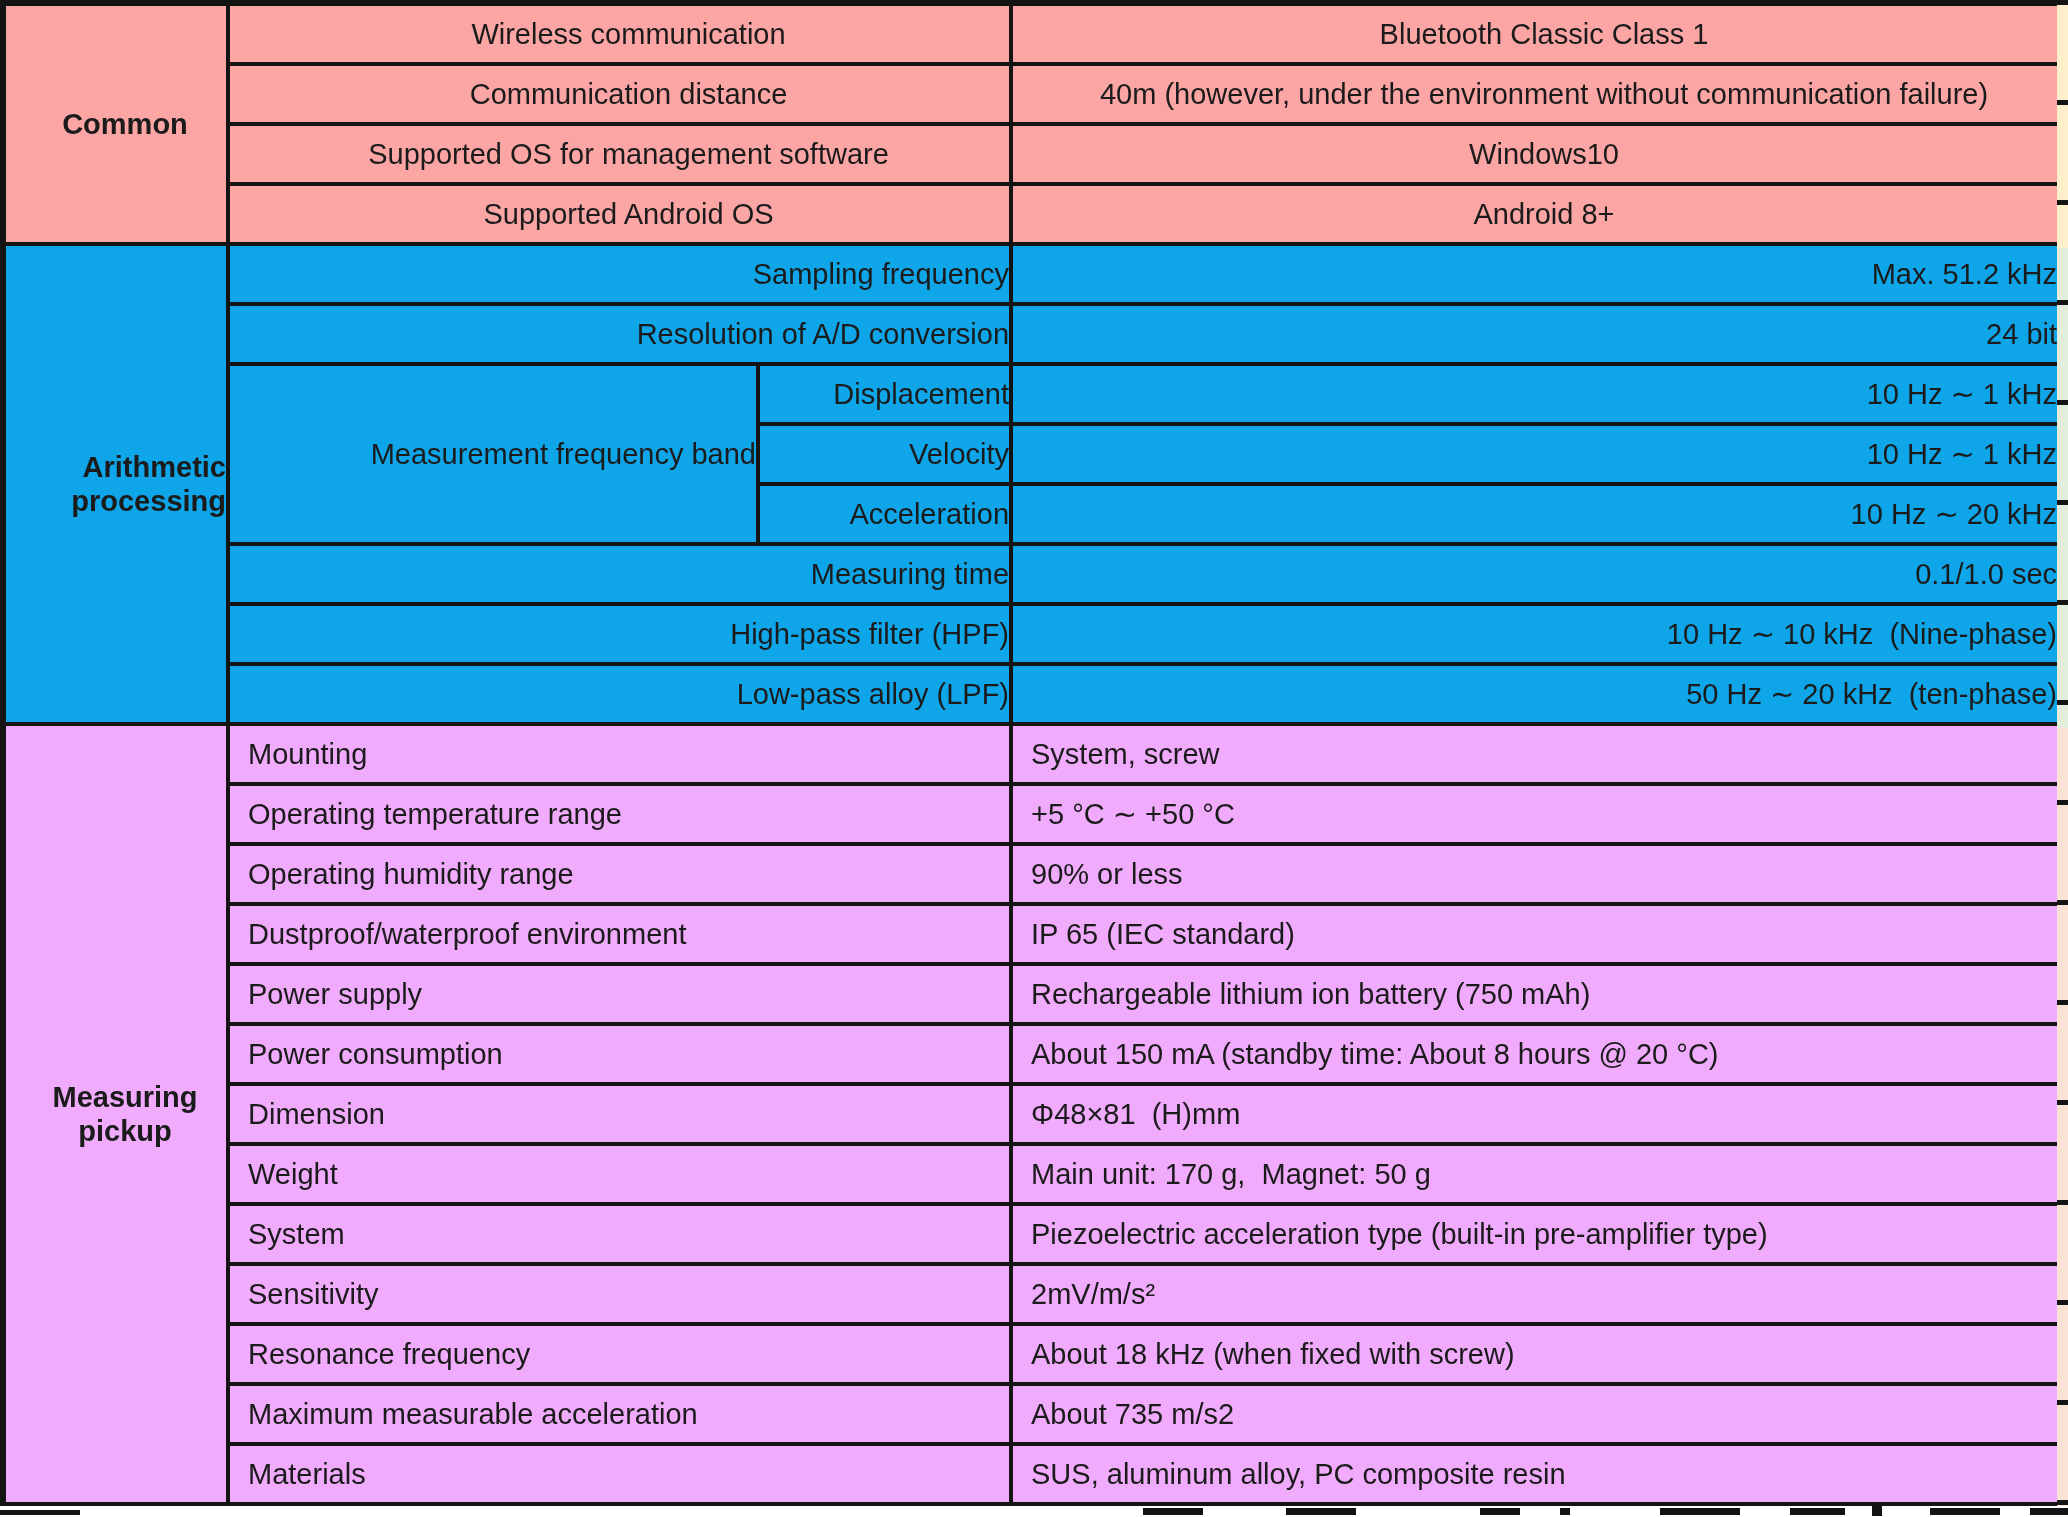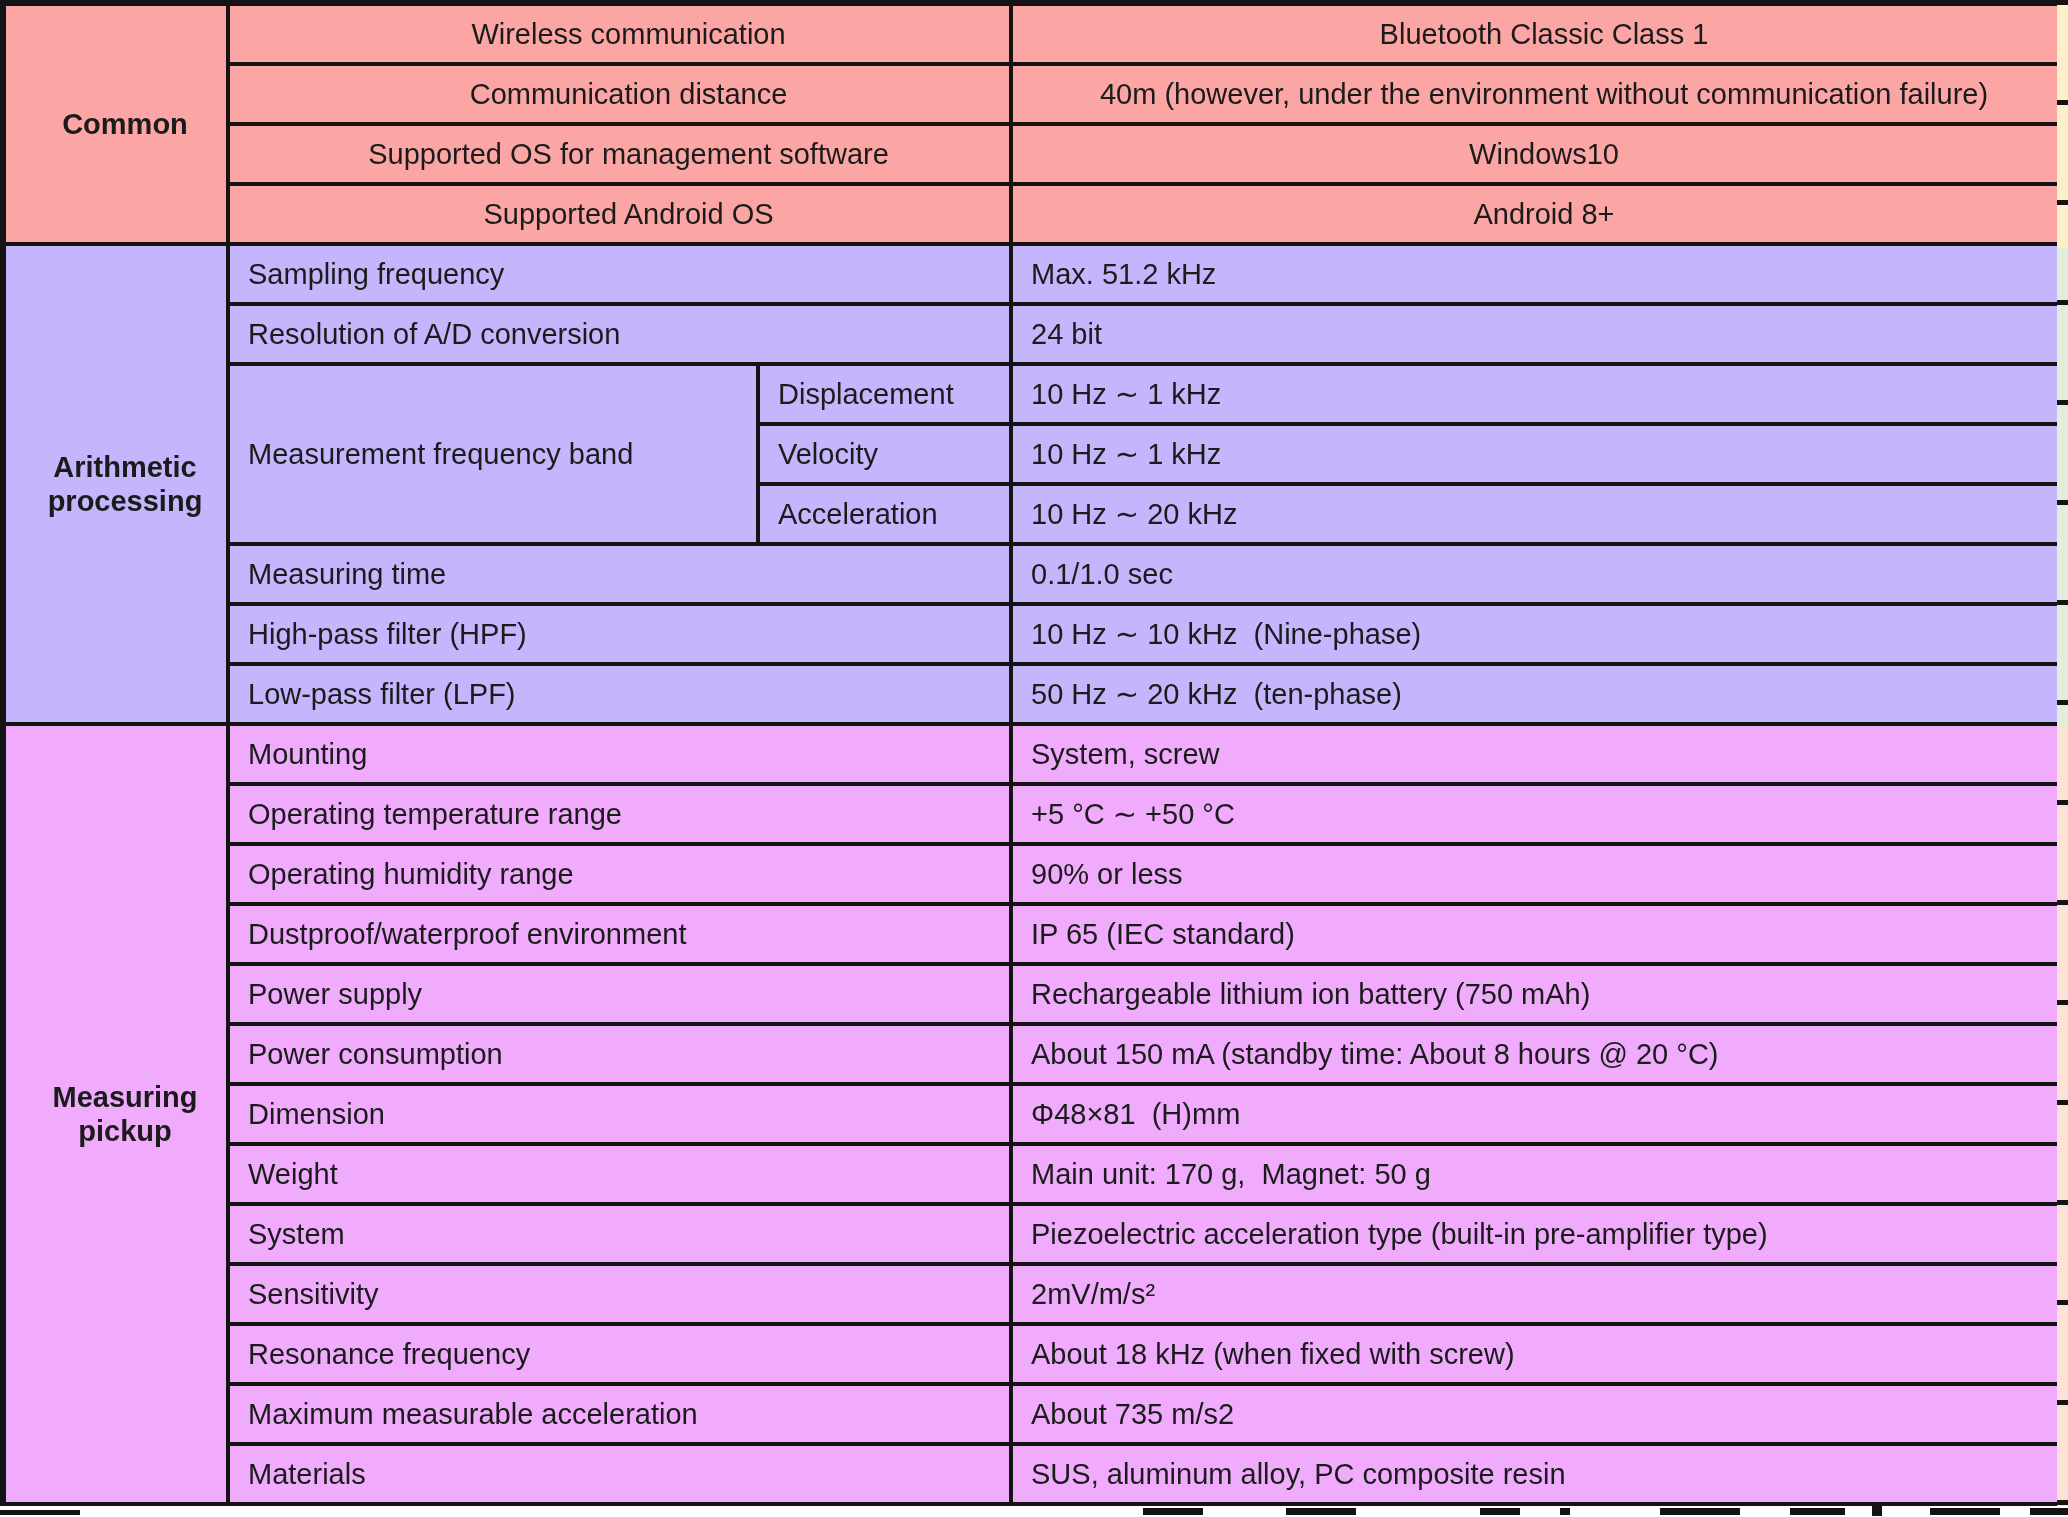--- a/index.html
+++ b/index.html
@@ -28,21 +28,21 @@
     height:56px;
   }
   table.spec{border:6px solid #141414;}
   td.cat{
     text-align:center;
     padding:0 6px;
     font-weight:bold;
   }
   td.val{padding-left:16px;}
   tr.sec-common td{background:#fca5a5;text-align:center;}
-  tr.sec-arith td{background:#c4b5fd;}
+  tr.sec-arith td{background:#0ea5e9;text-align:right;}
   tr.sec-vib td{background:#f0abfc;}
   
   .right-strip{
     position:absolute;top:0;right:0;width:11px;height:1508px;
     background-image:
       repeating-linear-gradient(to bottom, #141414 0 5px, rgba(0,0,0,0) 5px 100px),
       linear-gradient(to bottom, #FCEFC9 0 248px, #E2EEDA 248px 728px, #FAE3D5 728px 100%);
   }
   
   .bottom-strip{position:absolute;left:0;top:1506px;width:2068px;height:11px;background:#ffffff;}
@@ -103,21 +103,21 @@
       </tr>
       <tr class="sec-arith">
         <td colspan="2">Measuring time</td>
         <td class="val">0.1/1.0 sec</td>
       </tr>
       <tr class="sec-arith">
         <td colspan="2">High-pass filter (HPF)</td>
         <td class="val">10 Hz ∼ 10 kHz  (Nine-phase)</td>
       </tr>
       <tr class="sec-arith">
-        <td colspan="2">Low-pass filter (LPF)</td>
+        <td colspan="2">Low-pass alloy (LPF)</td>
         <td class="val">50 Hz ∼ 20 kHz  (ten-phase)</td>
       </tr>
 
       <tr class="sec-vib">
         <td class="cat" rowspan="13">Measuring pickup</td>
         <td colspan="2">Mounting</td>
         <td class="val">System, screw</td>
       </tr>
       <tr class="sec-vib">
         <td colspan="2">Operating temperature range</td>

